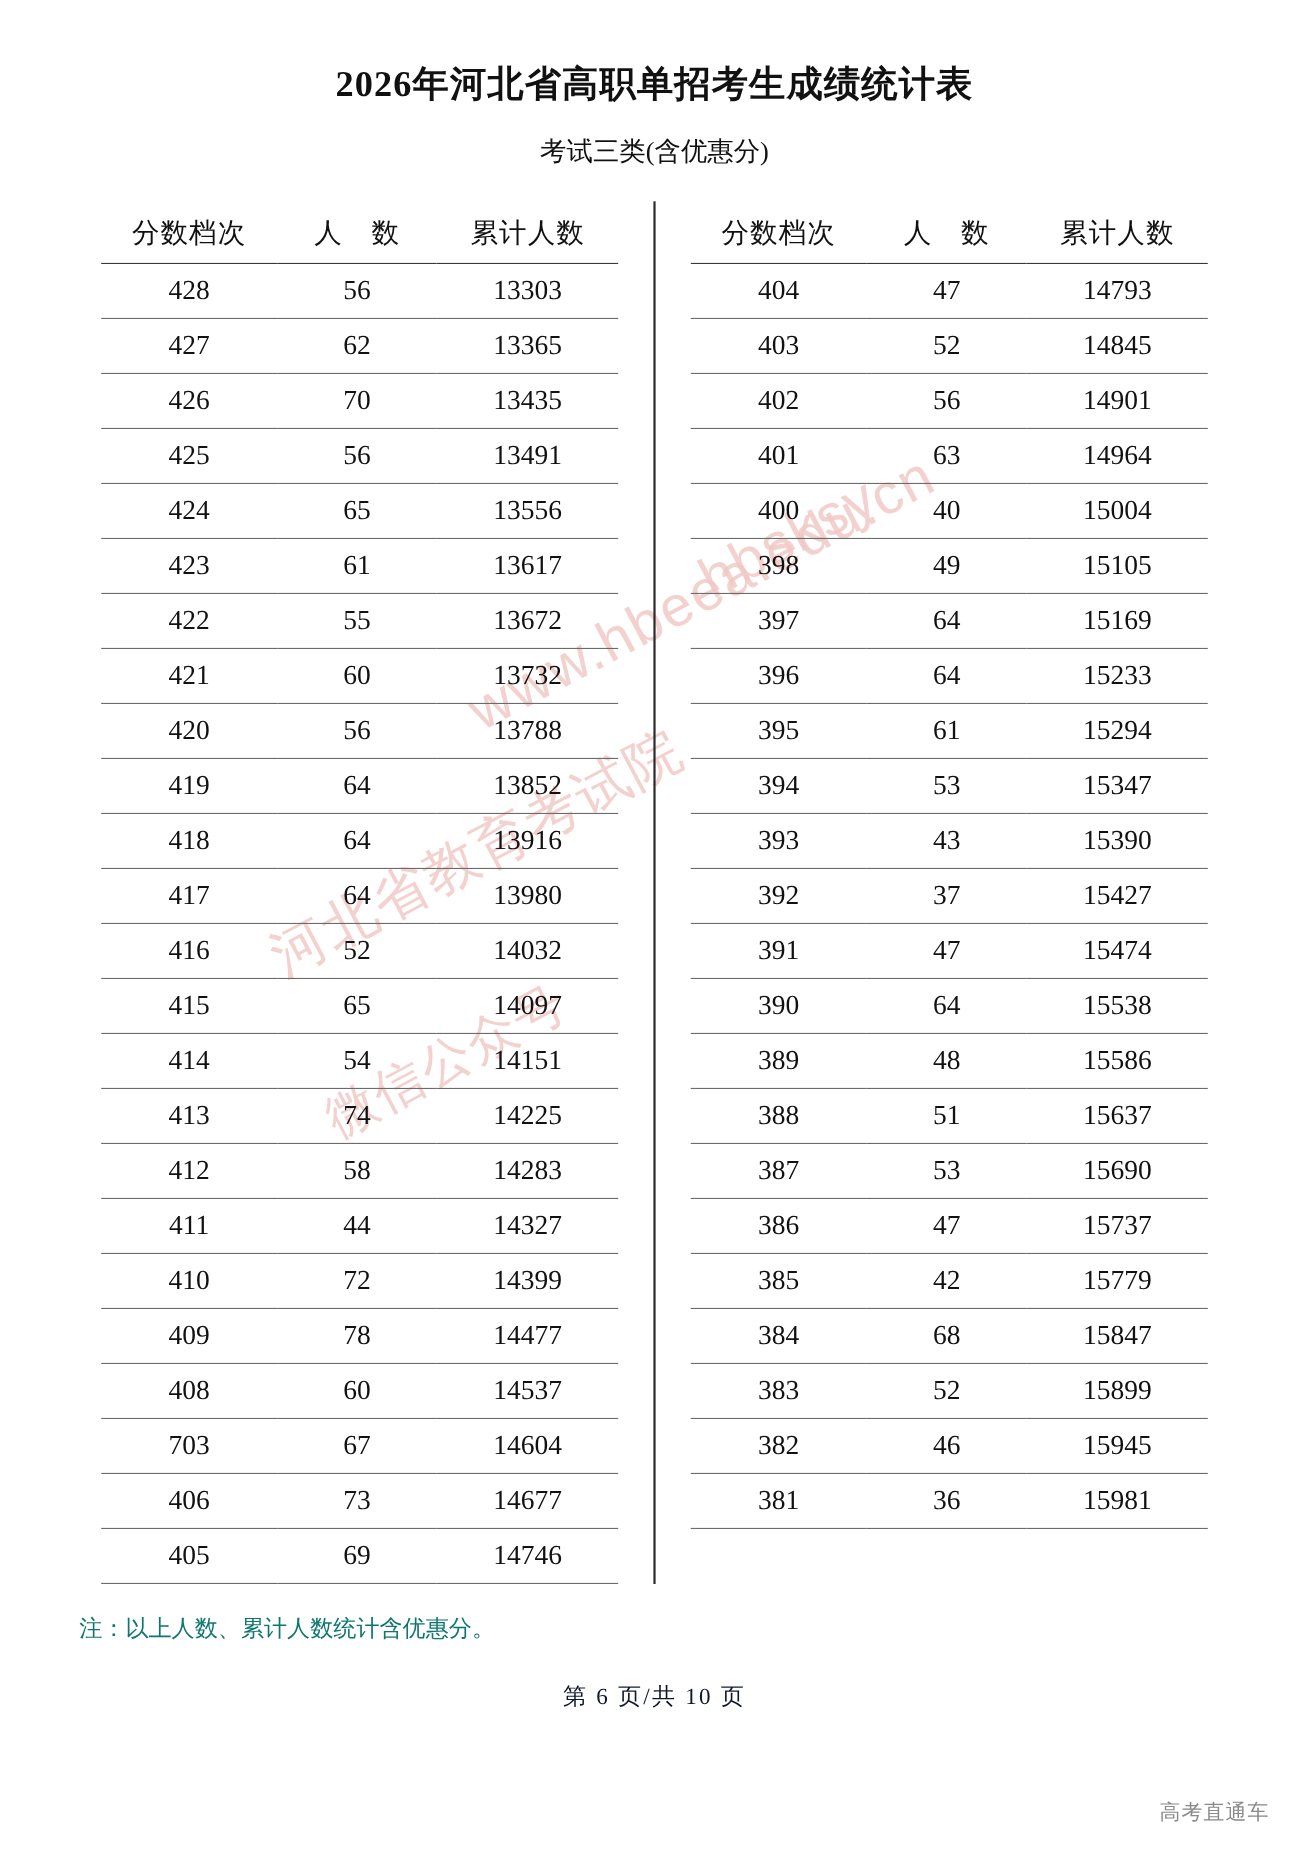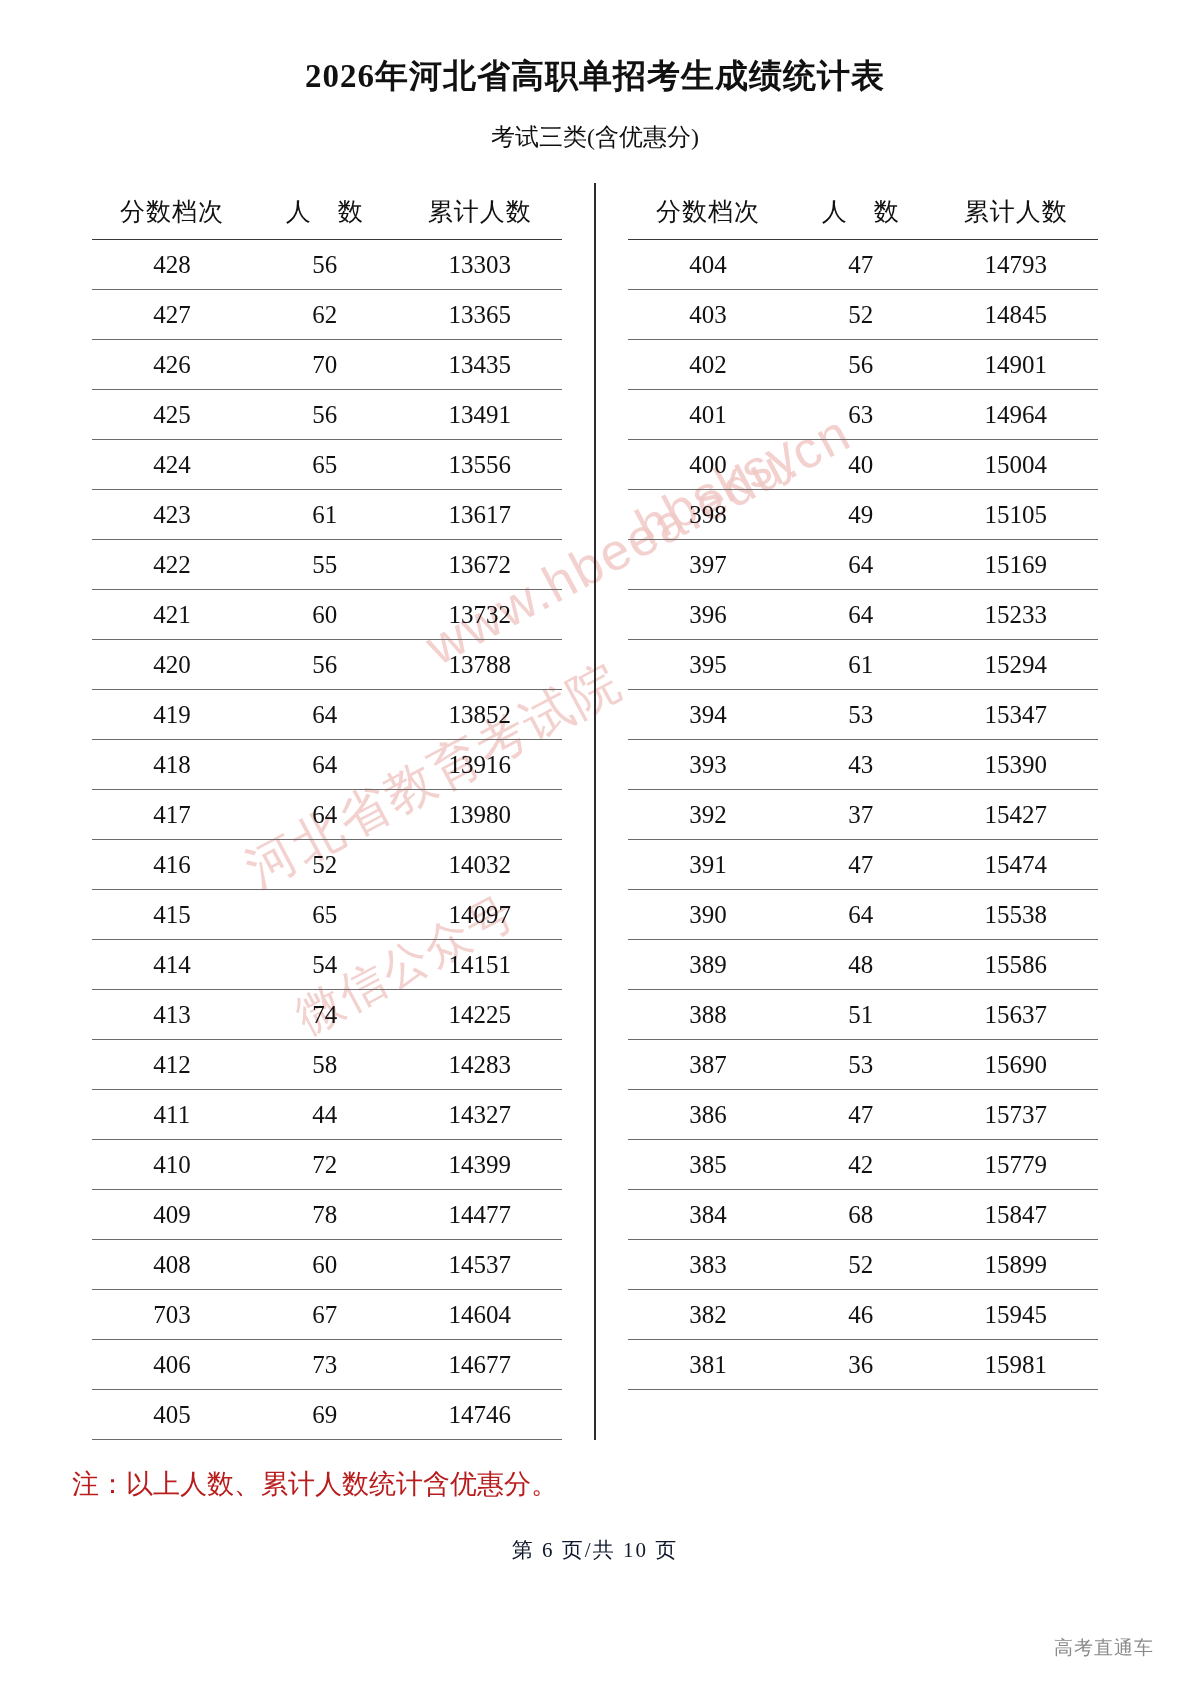--- a/index.html
+++ b/index.html
@@ -73,22 +73,22 @@
   .divider {
     width: 0;
     border-left: 2px solid #2b2b2b;
     align-self: stretch;
     margin: 0 32px;
     min-height: 1180px;
   }
   .note {
     margin-top: 26px;
     margin-left: 72px;
-    font-size: 27px;
-    color: #b91c1c;
+    font-size: 21px;
+    color: #0f766e;
     position: relative;
     z-index: 2;
   }
   .footer-page {
     text-align: center;
     font-size: 21px;
     margin-top: 34px;
     letter-spacing: 2px;
     color: #0f172a;
     position: relative;

